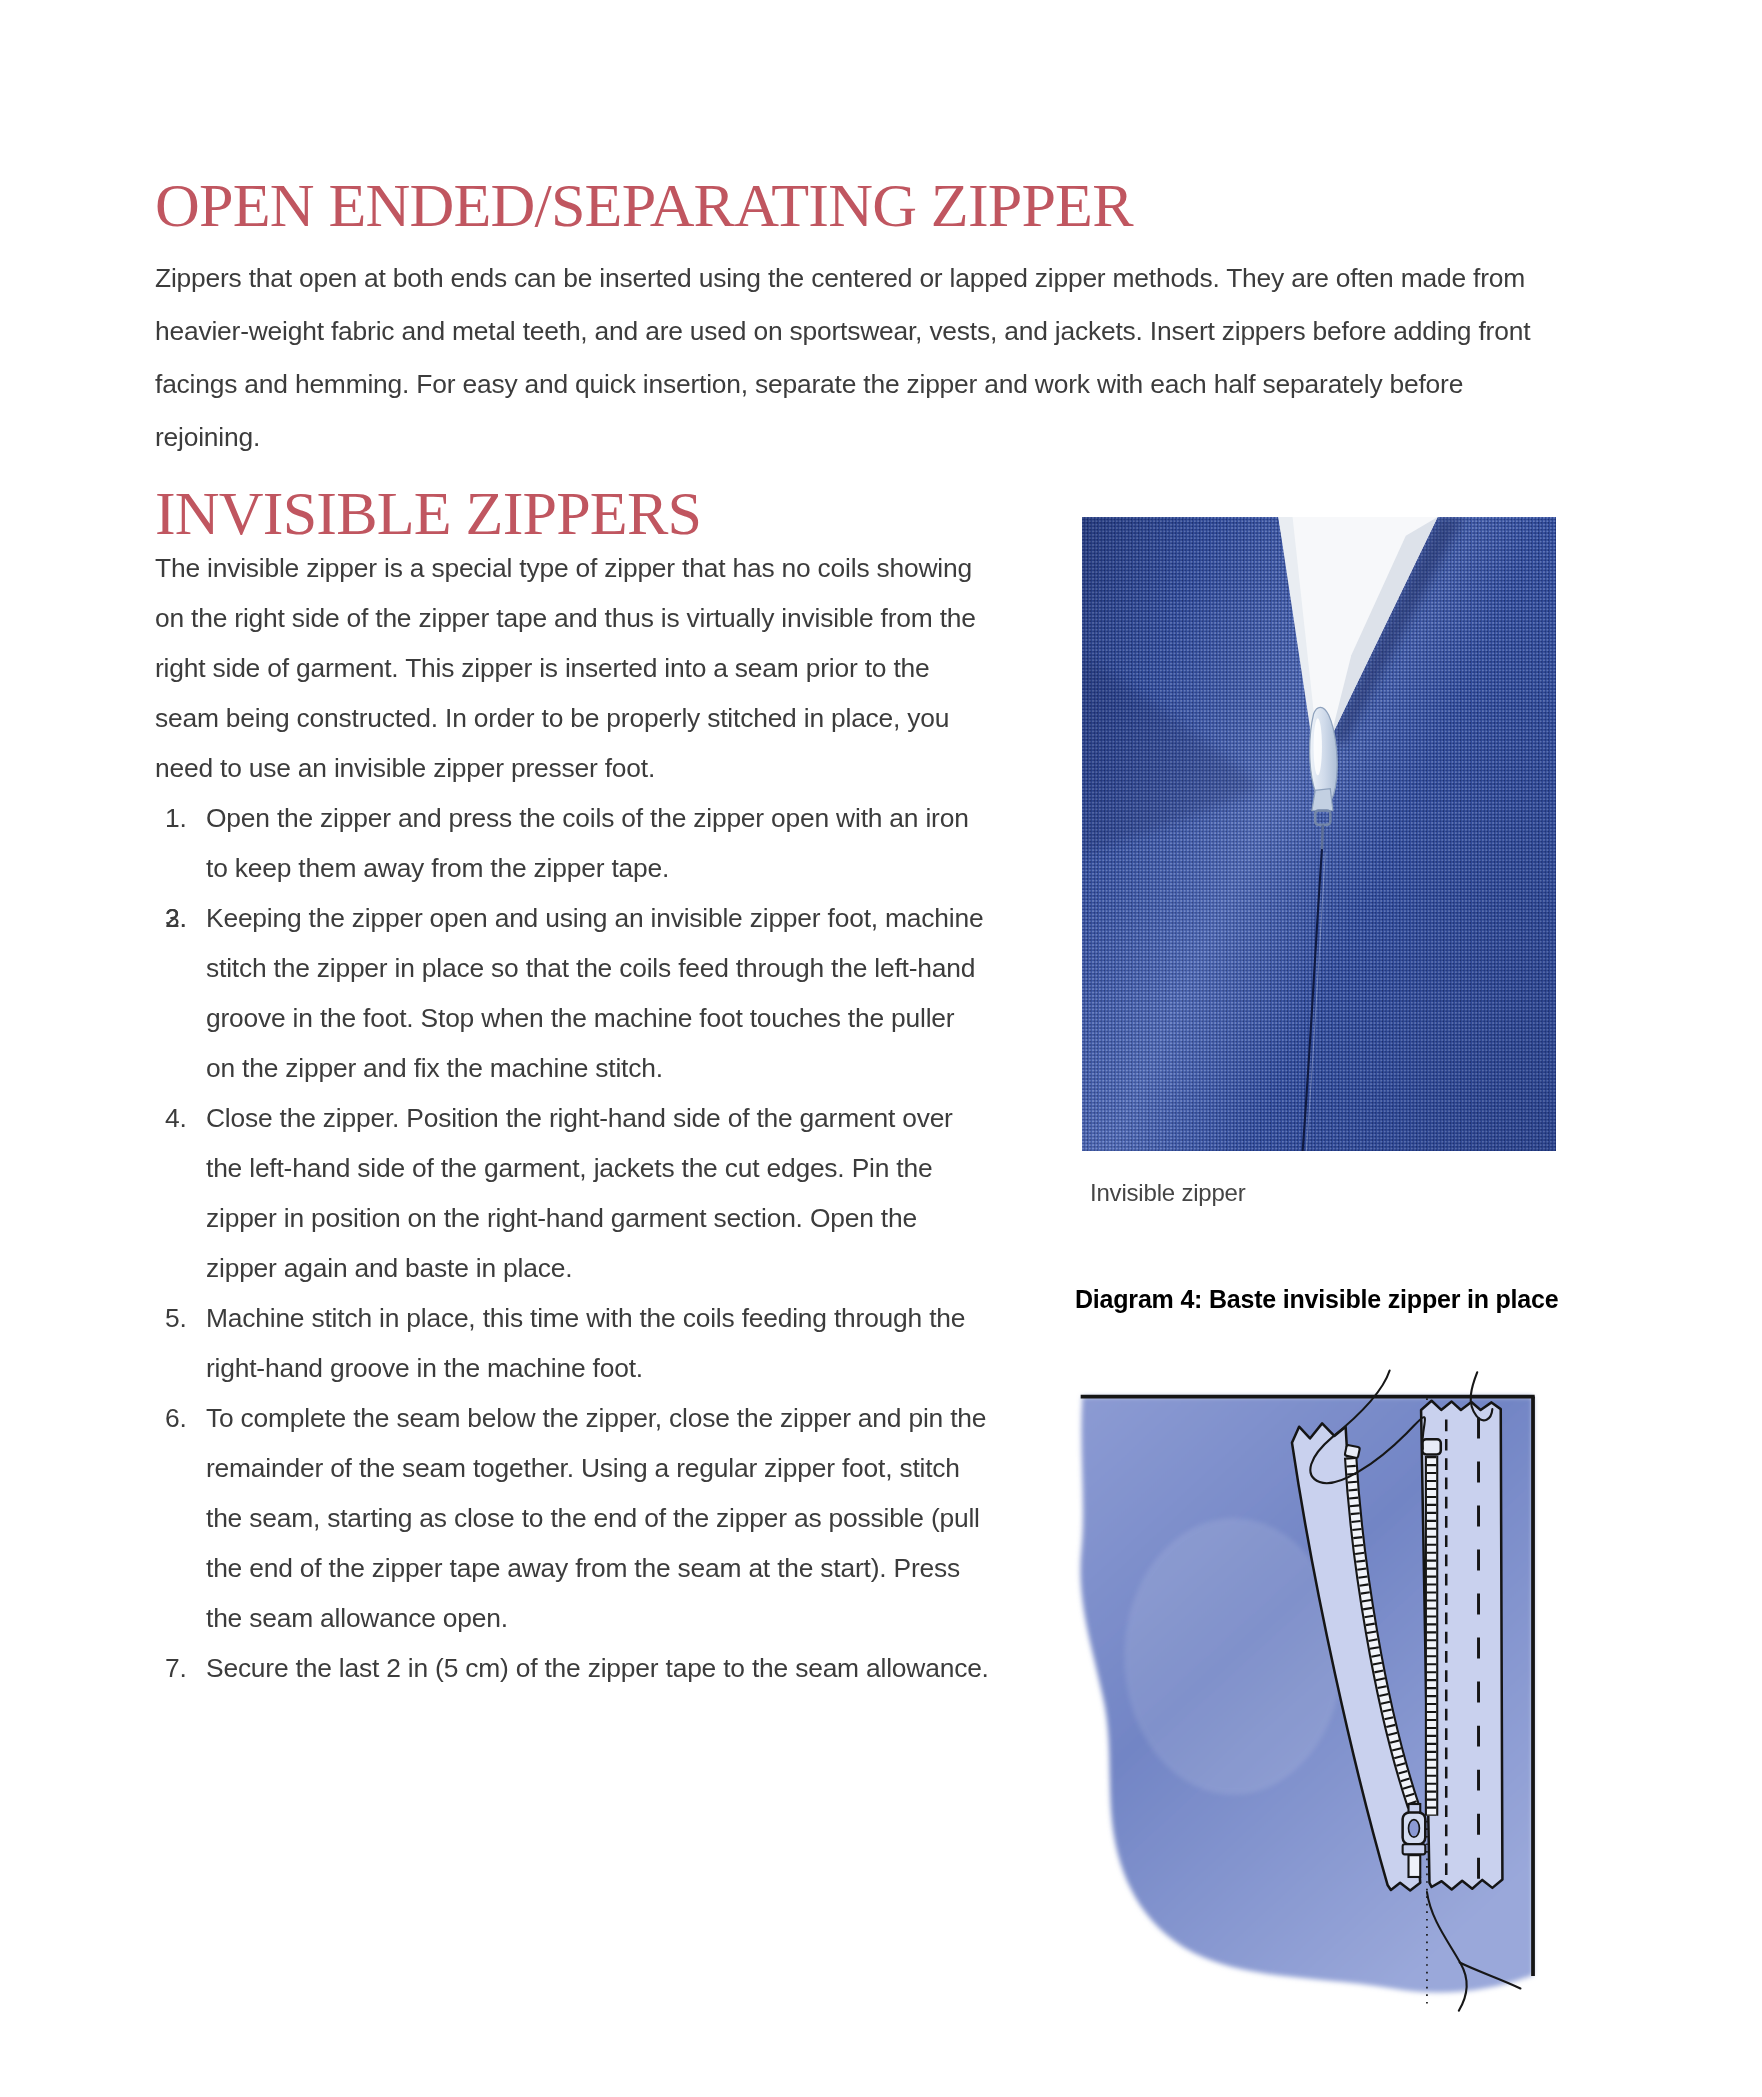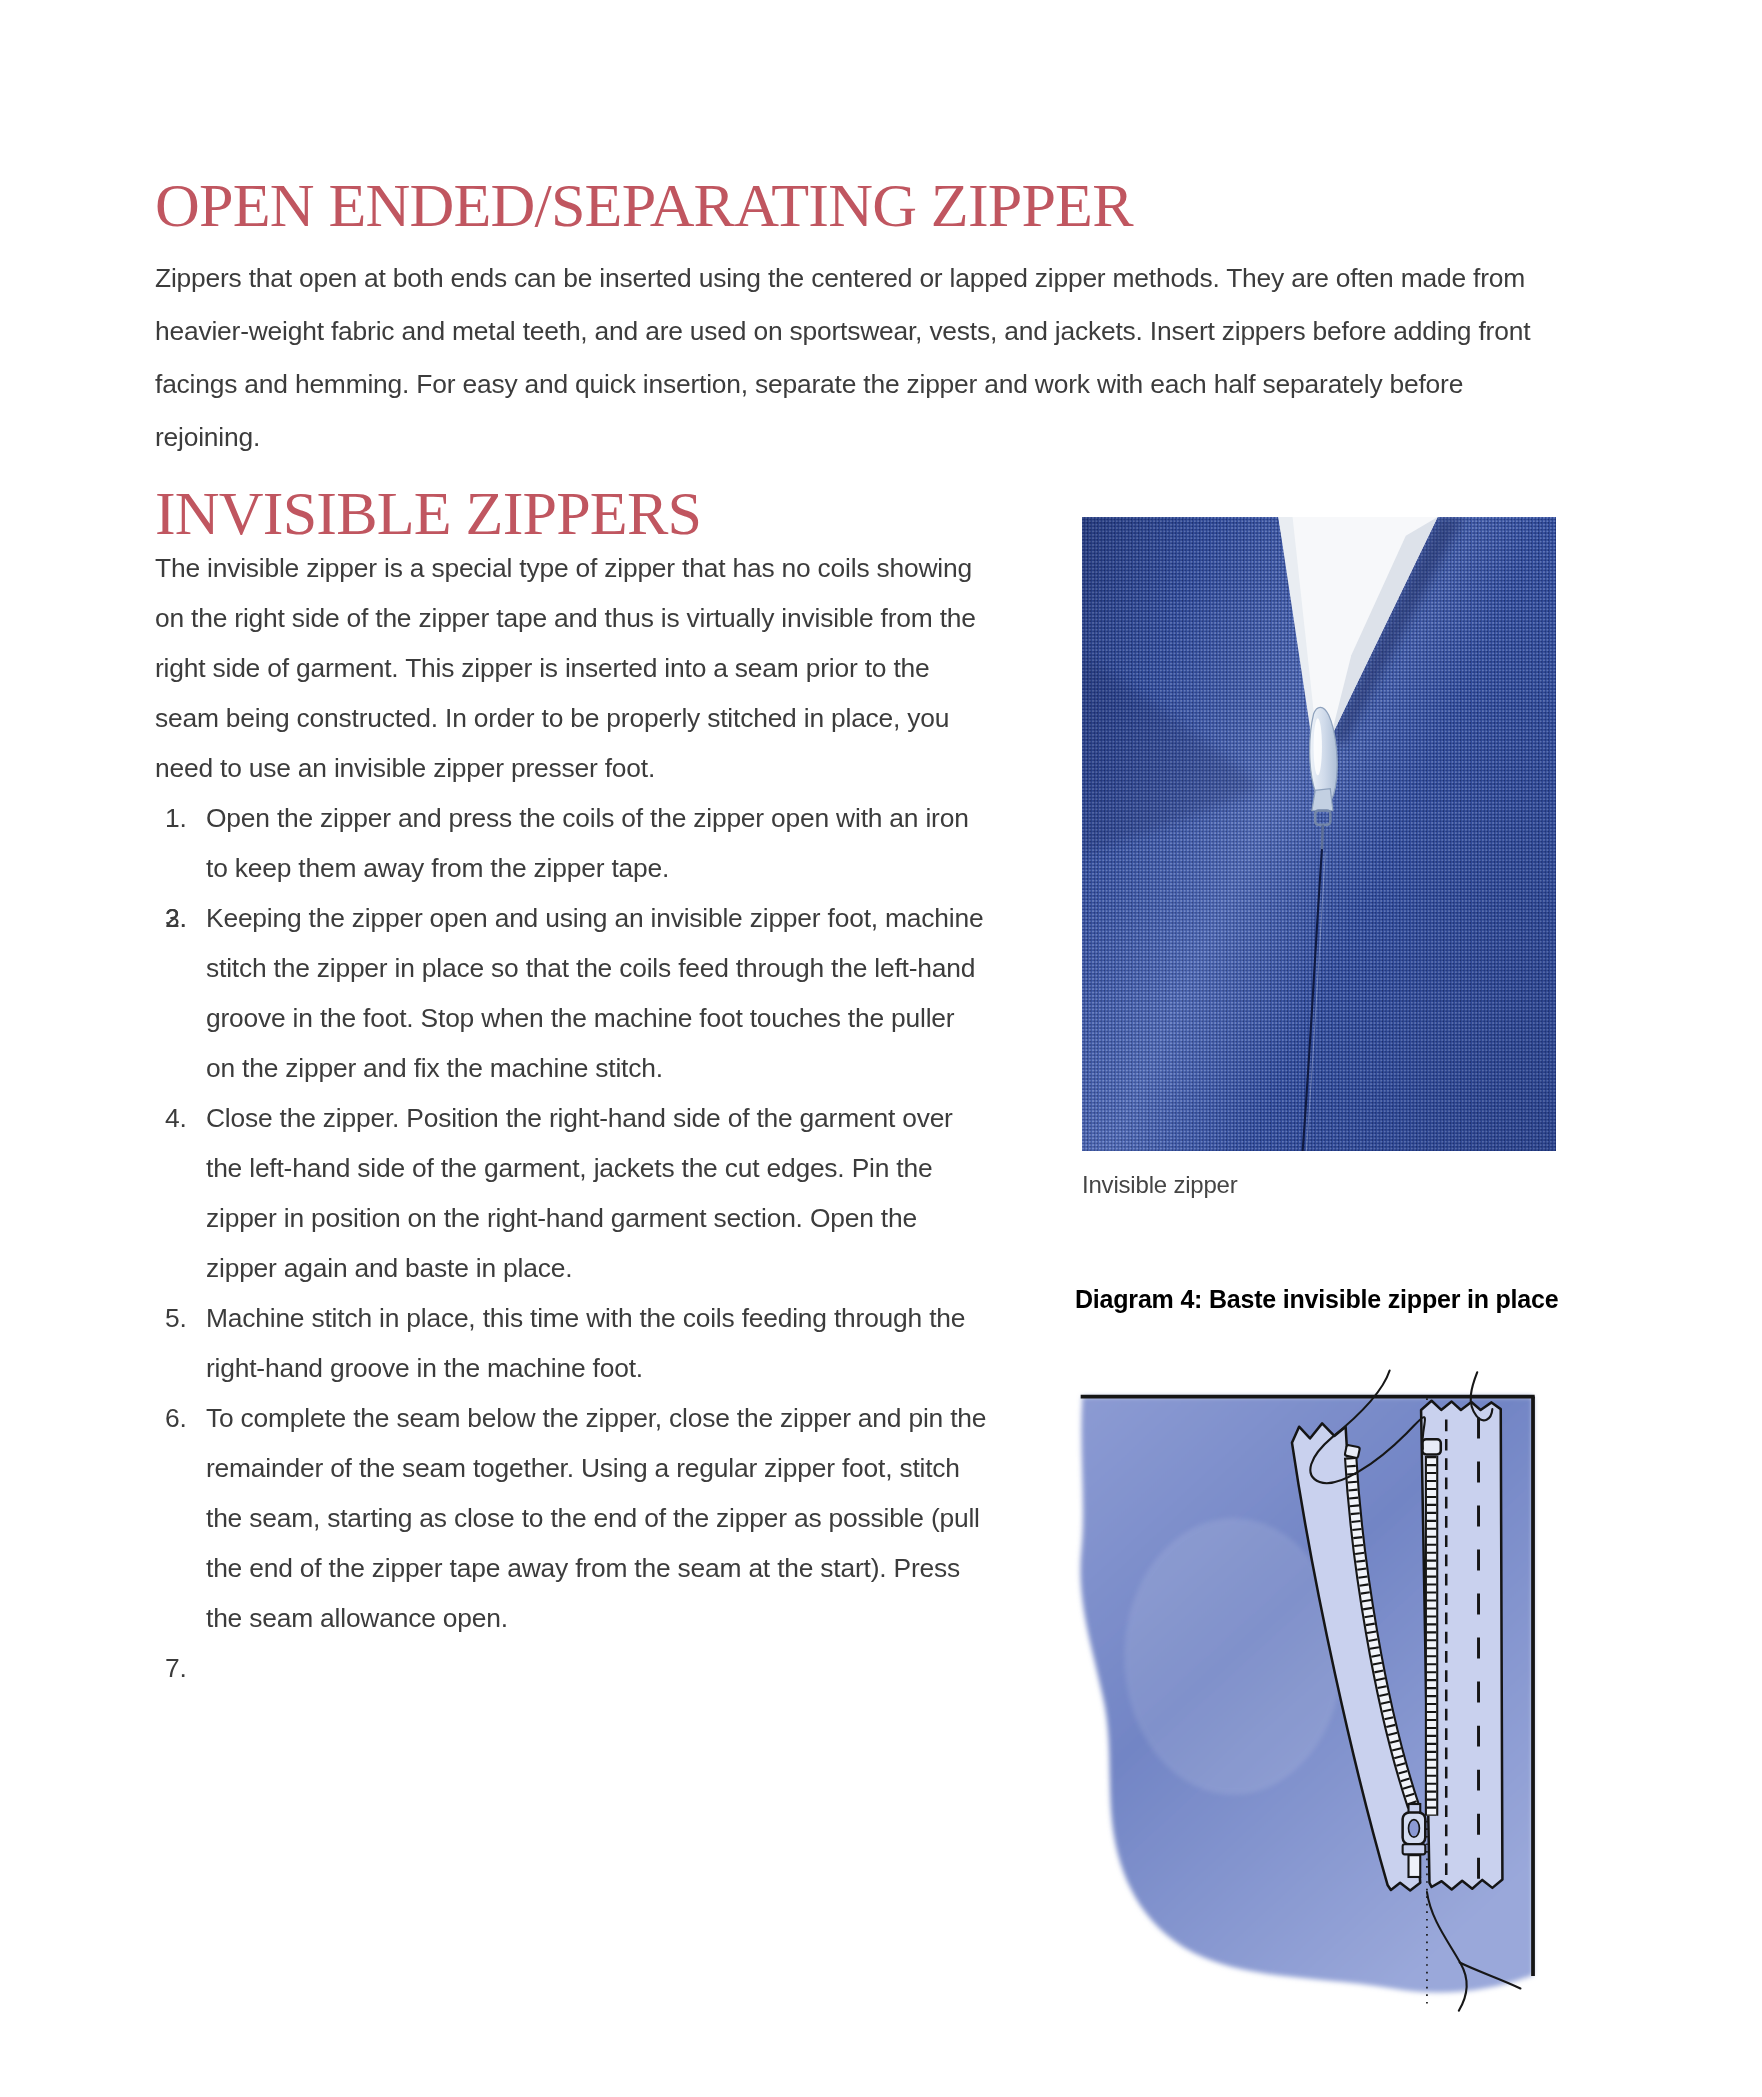--- a/index.html
+++ b/index.html
@@ -33,21 +33,21 @@
     background-color:var(--c-photo,#3653a8);
     background-image:
       linear-gradient(115deg, rgba(9,17,54,.35) 0%, rgba(9,17,54,.12) 18%,
         rgba(255,255,255,.10) 42%, rgba(9,17,54,.10) 60%, rgba(16,28,76,.30) 100%),
       radial-gradient(circle at 0.8px 0.8px, rgba(222,232,255,.32) 0.7px, transparent 1px),
       radial-gradient(circle at 2.1px 2.5px, rgba(4,10,38,.42) 0.7px, transparent 1px);
     background-size:100% 100%, 3.4px 3.4px, 3.4px 3.4px;
   }
   .photo svg{position:absolute;inset:0;}
   .photo-fig figcaption{
-    margin:0;padding-top:20px;font-size:24px;color:#454545;letter-spacing:-0.2px;
+    margin:8px;padding-top:20px;font-size:24px;color:#454545;letter-spacing:-0.2px;
   }
 
   .diagram-caption{
     position:absolute;left:1075px;top:1283px;width:495px;
     font-size:25px;font-weight:700;line-height:33px;color:#000000;letter-spacing:-0.2px;
   }
   .diagram{position:absolute;left:1057px;top:1363px;width:537px;height:654px;}
 </style>
 </head>
 <body>
@@ -81,20 +81,21 @@
         <li>
         <span class="num">5.</span>
         <span class="txt">Machine stitch in place, this time with the coils feeding through the right-hand groove in the machine foot.</span>
       </li>
         <li>
         <span class="num">6.</span>
         <span class="txt">To complete the seam below the zipper, close the zipper and pin the remainder of the seam together. Using a regular zipper foot, stitch the seam, starting as close to the end of the zipper as possible (pull the end of the zipper tape away from the seam at the start). Press the seam allowance open.</span>
       </li>
         <li>
         <span class="num">7.</span>
+        <span class="txt">Secure the last 2 in (5 cm) of the zipper tape to the seam allowance.</span>
       </li>
       </ol>
   </div>
 
   <figure class="photo-fig">
     <div class="photo">
       <svg viewBox="0 0 1130 1512" width="474" height="634">
         <defs>
           <filter id="soft" x="-30%" y="-30%" width="160%" height="160%">
             <feGaussianBlur stdDeviation="14"></feGaussianBlur>

